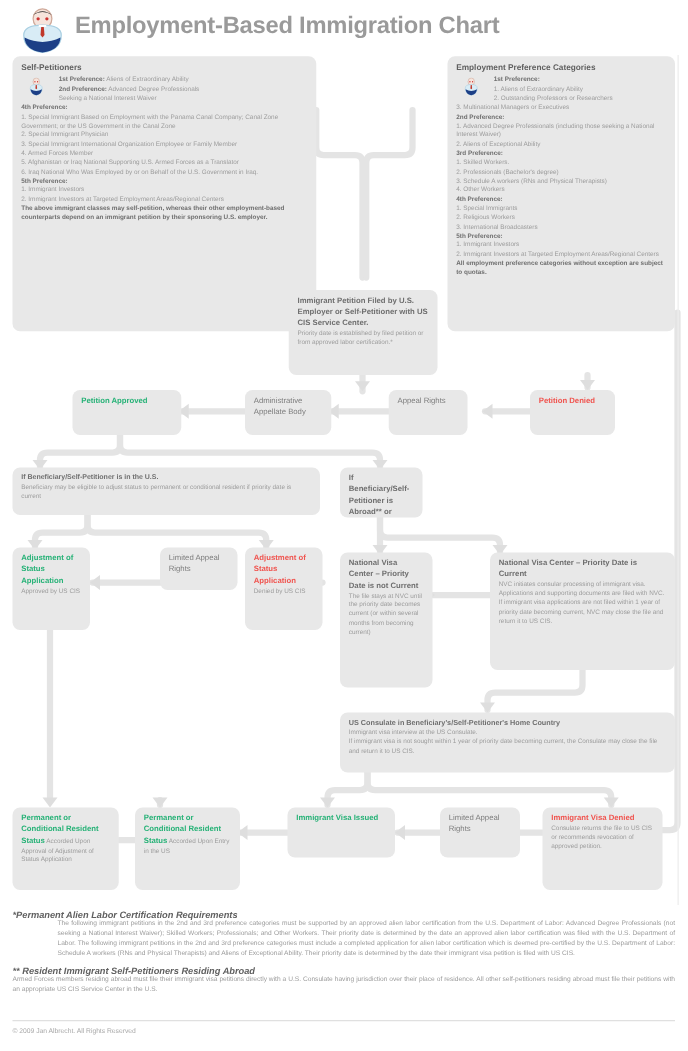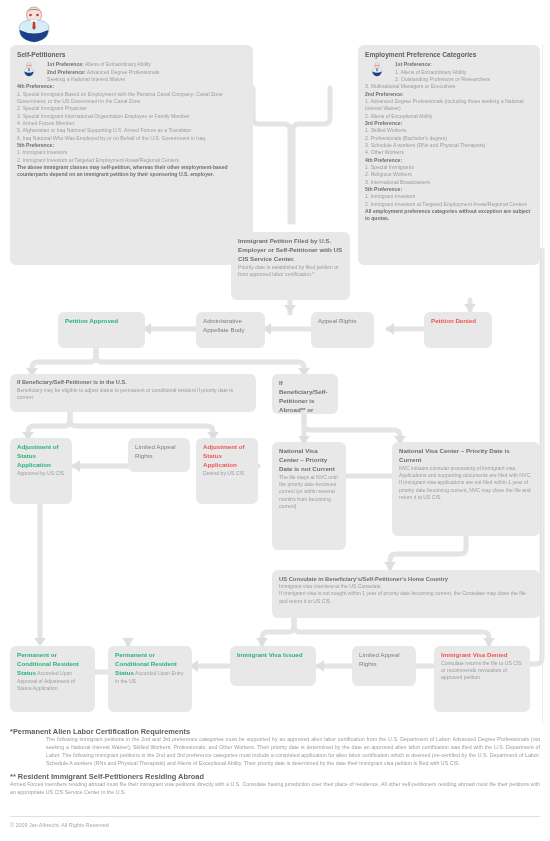--- a/index.html
+++ b/index.html
@@ -48,21 +48,21 @@
   .panel .indent { padding-left:30px; }
   .panel .boldline { font-weight:bold; color:#6f6f6f; }
 
   .miniicon { position:absolute; width:12px; height:15px; }
 
   
   #wires { position:absolute; left:0; top:0; width:550px; height:841px; pointer-events:none; }
 
   
   .notes { position:absolute; left:10px; top:727px; width:530px; }
-  .notes .nh { font-size:7.4px; font-weight:bold; color:#5f5f5f; display:block; }
+  .notes .nh { font-size:7.4px; font-weight:bold; color:#5f5f5f; display:block;font-style:italic; }
   .notes .np { font-size:5.3px; line-height:1.5; color:#9c9c9c; }
   .notes .indentp { padding-left:36px; }
   .notes .blk2 { margin-top:4px; }
   .rule { position:absolute; left:10px; top:816px; width:530px; height:1px; background:#e0e0e0; }
   .copy { position:absolute; left:10px; top:822px; font-size:5.4px; color:#a8a8a8; }
   .sideline { position:absolute; left:542px; top:44px; width:1px; height:680px; background:#ededed; }
 </style>
 </head>
 <body>
 
@@ -147,20 +147,21 @@
     <svg class="logo" viewBox="0 0 40 38">
       <ellipse cx="20" cy="9" rx="7.5" ry="8" fill="#f6e4dc" stroke="#cfa99a" stroke-width="1"></ellipse>
       <path d="M12.5 6 Q20 0 27.5 6 Q24 3.5 20 3.5 Q16 3.5 12.5 6 Z" fill="#2a2a2a"></path>
       <circle cx="16.5" cy="9" r="1.3" fill="#c33"></circle>
       <circle cx="23.5" cy="9" r="1.3" fill="#c33"></circle>
       <path d="M5 22 Q5 14 20 14 Q35 14 35 22 Q35 34 20 36 Q5 34 5 22 Z" fill="#d8ecf6" stroke="#a9cfe2" stroke-width="1"></path>
       <path d="M5.6 24 Q20 31 34.4 24 Q34 34 20 36 Q6 34 5.6 24 Z" fill="#1c3f86"></path>
       <path d="M19 15 L21 15 L21.6 22 L20 24 L18.4 22 Z" fill="#c0392b"></path>
       <rect x="17" y="14" width="6" height="1.6" fill="#ffffff"></rect>
     </svg>
+    <div class="title">Employment-Based Immigration Chart</div>
   </div>
 
   <div class="sideline"></div>
 
   <div class="box panel" style="left:10px; top:45px; width:243px; height:220px;">
     <span class="ttl">Self-Petitioners</span>
     <svg class="miniicon" style="left:13px; top:17px;" viewBox="0 0 16 20">
       <ellipse cx="8" cy="4.5" rx="3.4" ry="4" fill="#f6e4dc" stroke="#cfa99a" stroke-width=".6"></ellipse>
       <path d="M4.6 3 Q8 0 11.4 3 Q9.7 1.6 8 1.6 Q6.3 1.6 4.6 3 Z" fill="#2a2a2a"></path>
       <circle cx="6.6" cy="4.5" r=".7" fill="#c33"></circle>

